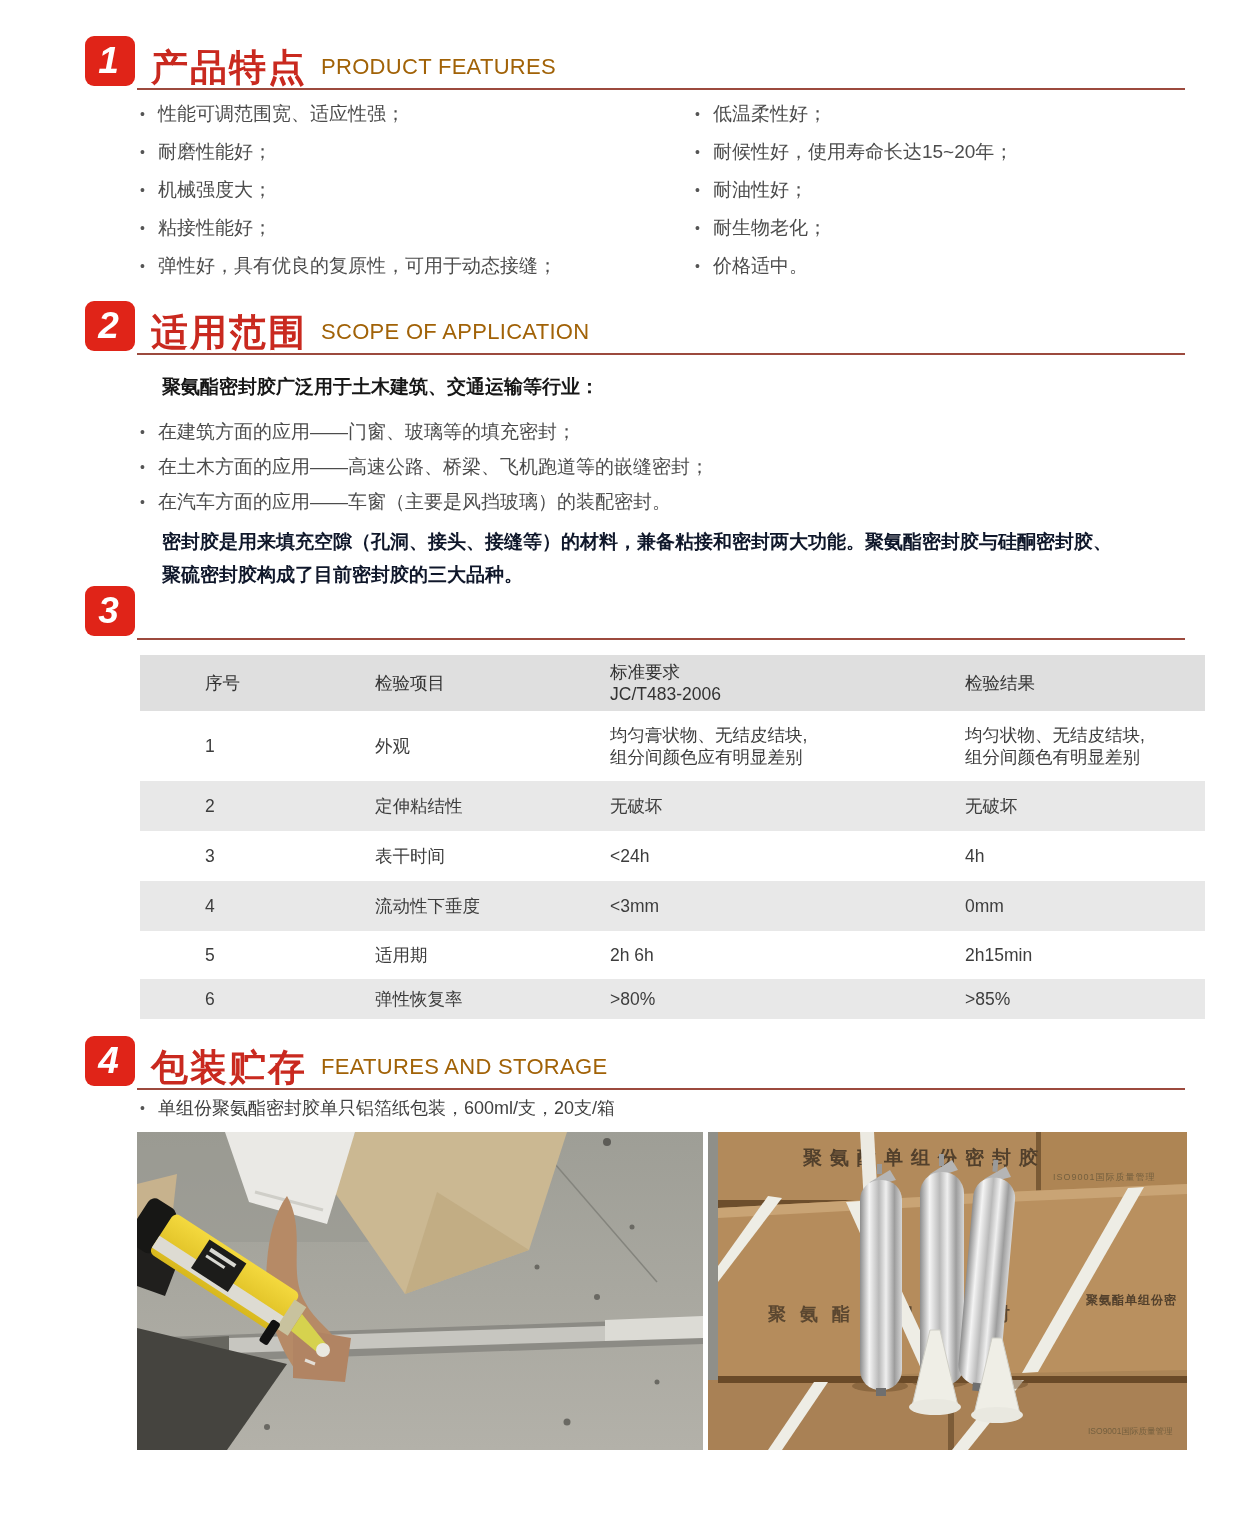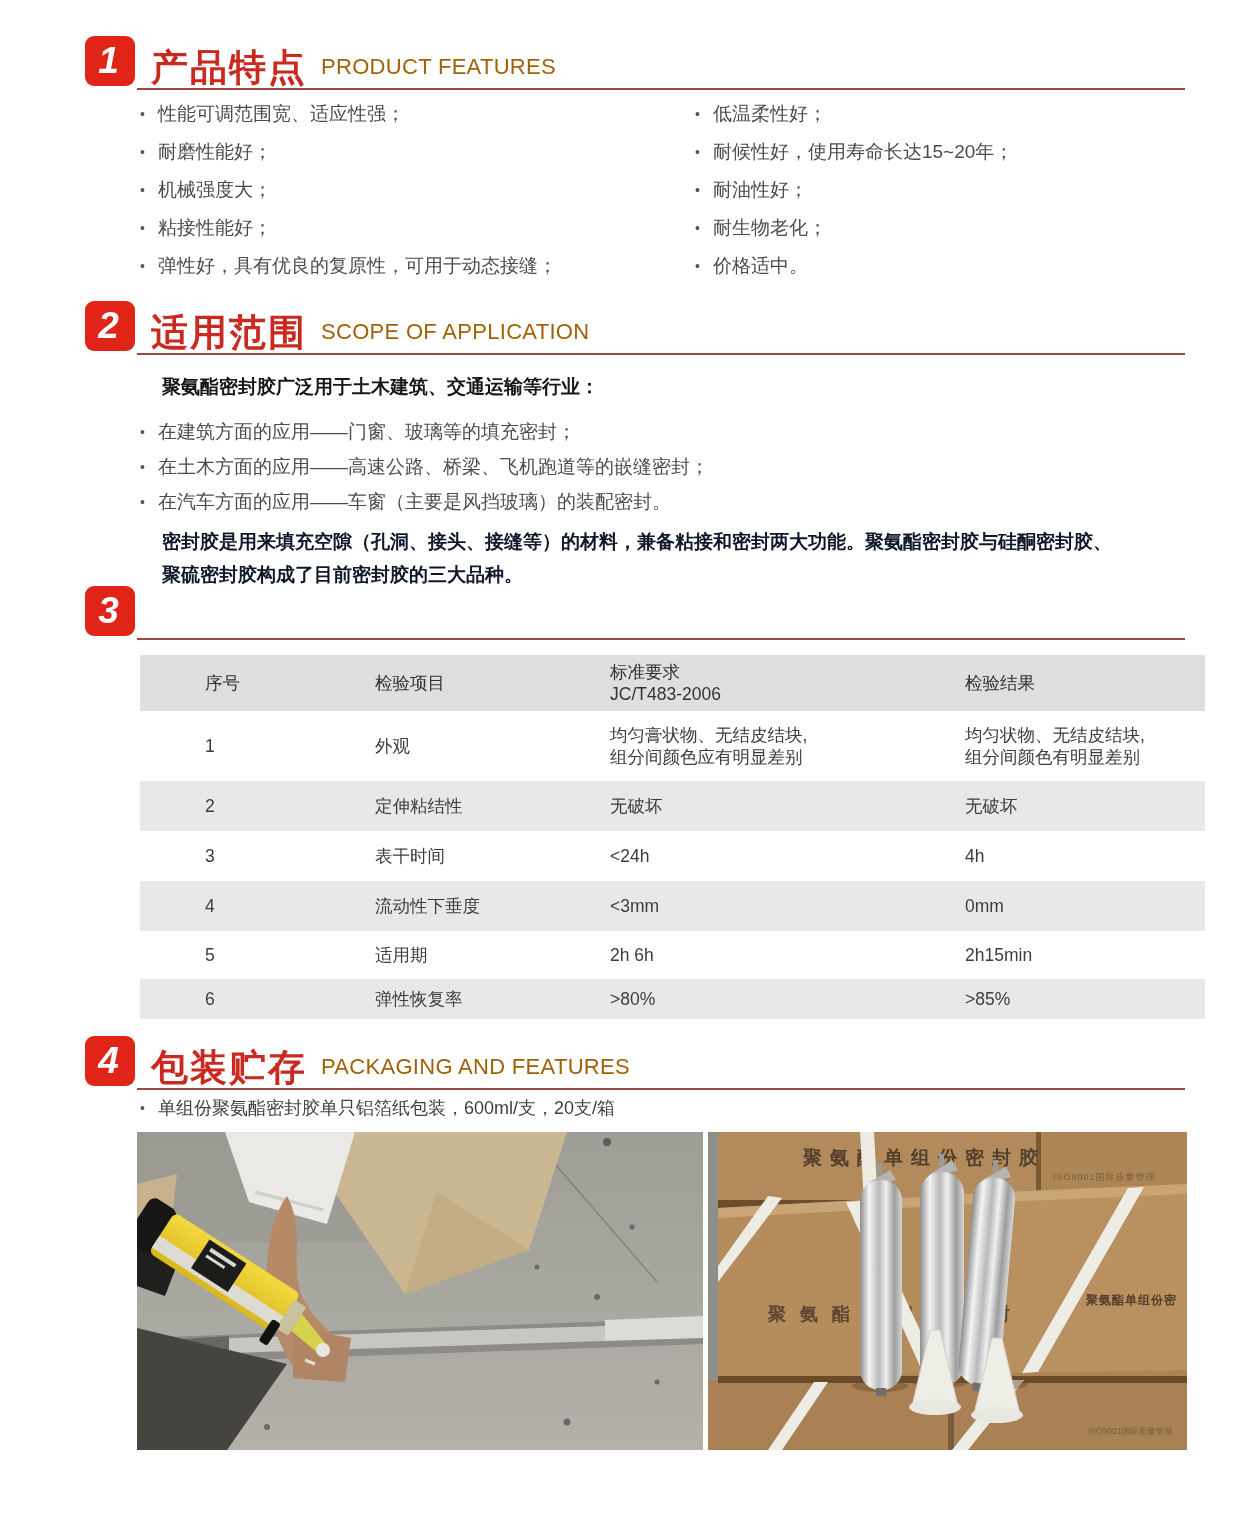--- a/index.html
+++ b/index.html
@@ -191,21 +191,21 @@
     <div>&gt;80%</div>
     <div>&gt;85%</div>
   </div>
 </div>
 
 <div class="section-header" style="top:1036px">
   <div class="badge">4</div>
   <div class="hline"></div>
   <div class="htitles">
     <span class="title-cn">包装贮存</span>
-    <span class="title-en">PACKAGING AND FEATURES</span>
+    <span class="title-en">FEATURES AND STORAGE</span>
   </div>
 </div>
 
 <div class="pack-note">
   <div class="b-row">
       <span class="dot">•</span>
       <span>单组份聚氨酯密封胶单只铝箔纸包装，600ml/支，20支/箱</span>
     </div>
 </div>
 

